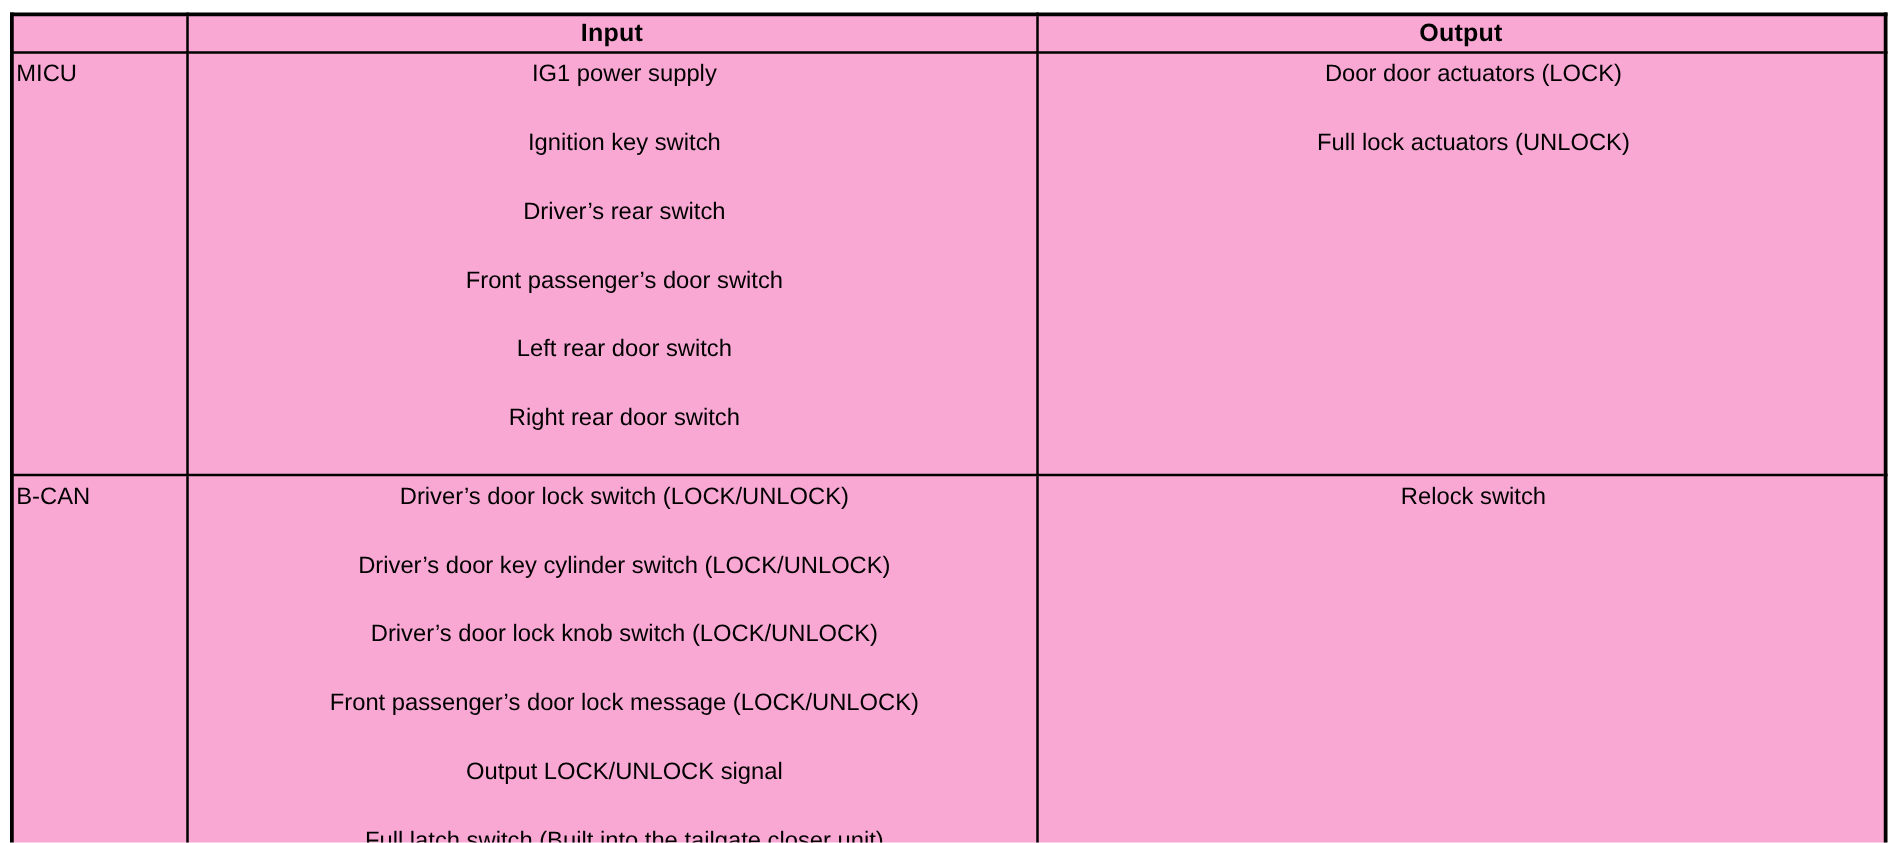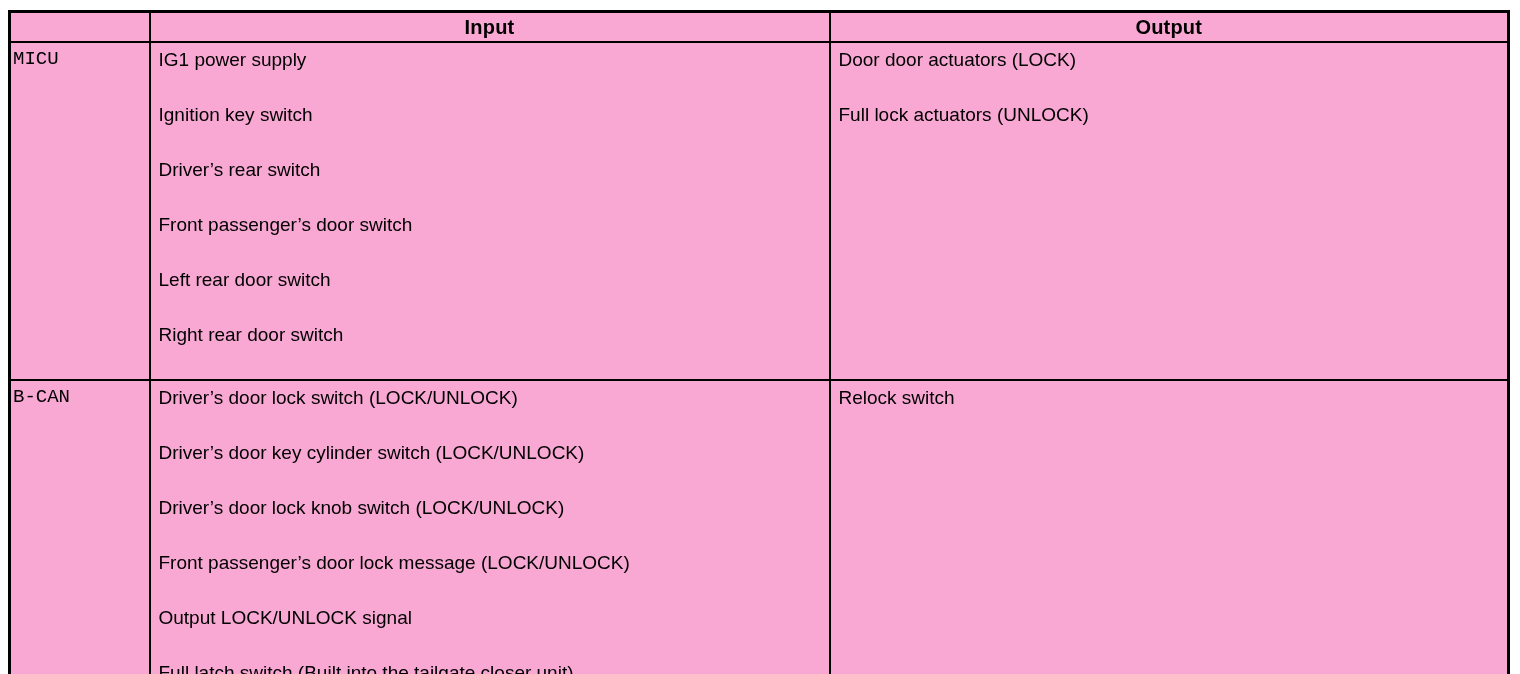--- a/index.html
+++ b/index.html
@@ -41,24 +41,24 @@
   }
   tr.row-micu { height: 313px; }
   tr.row-bcan { height: 311px; }
   .label-cell {
     font-size: 19px;
     line-height: 21px;
   }
   .label-inner {
     padding: 6px 2px 0 2px;
     white-space: nowrap;
-    font-family: Liberation Mono, monospace;
   }
   .cell-list {
-    padding: 6px 0 0 8px;
+    padding: 6px 0 0 20px;
+    text-align: center;
   }
   .cell-item {
     height: 55px;
     line-height: 21px;
     font-size: 19px;
     white-space: nowrap;
     overflow: visible;
   }
 </style>
 </head>

